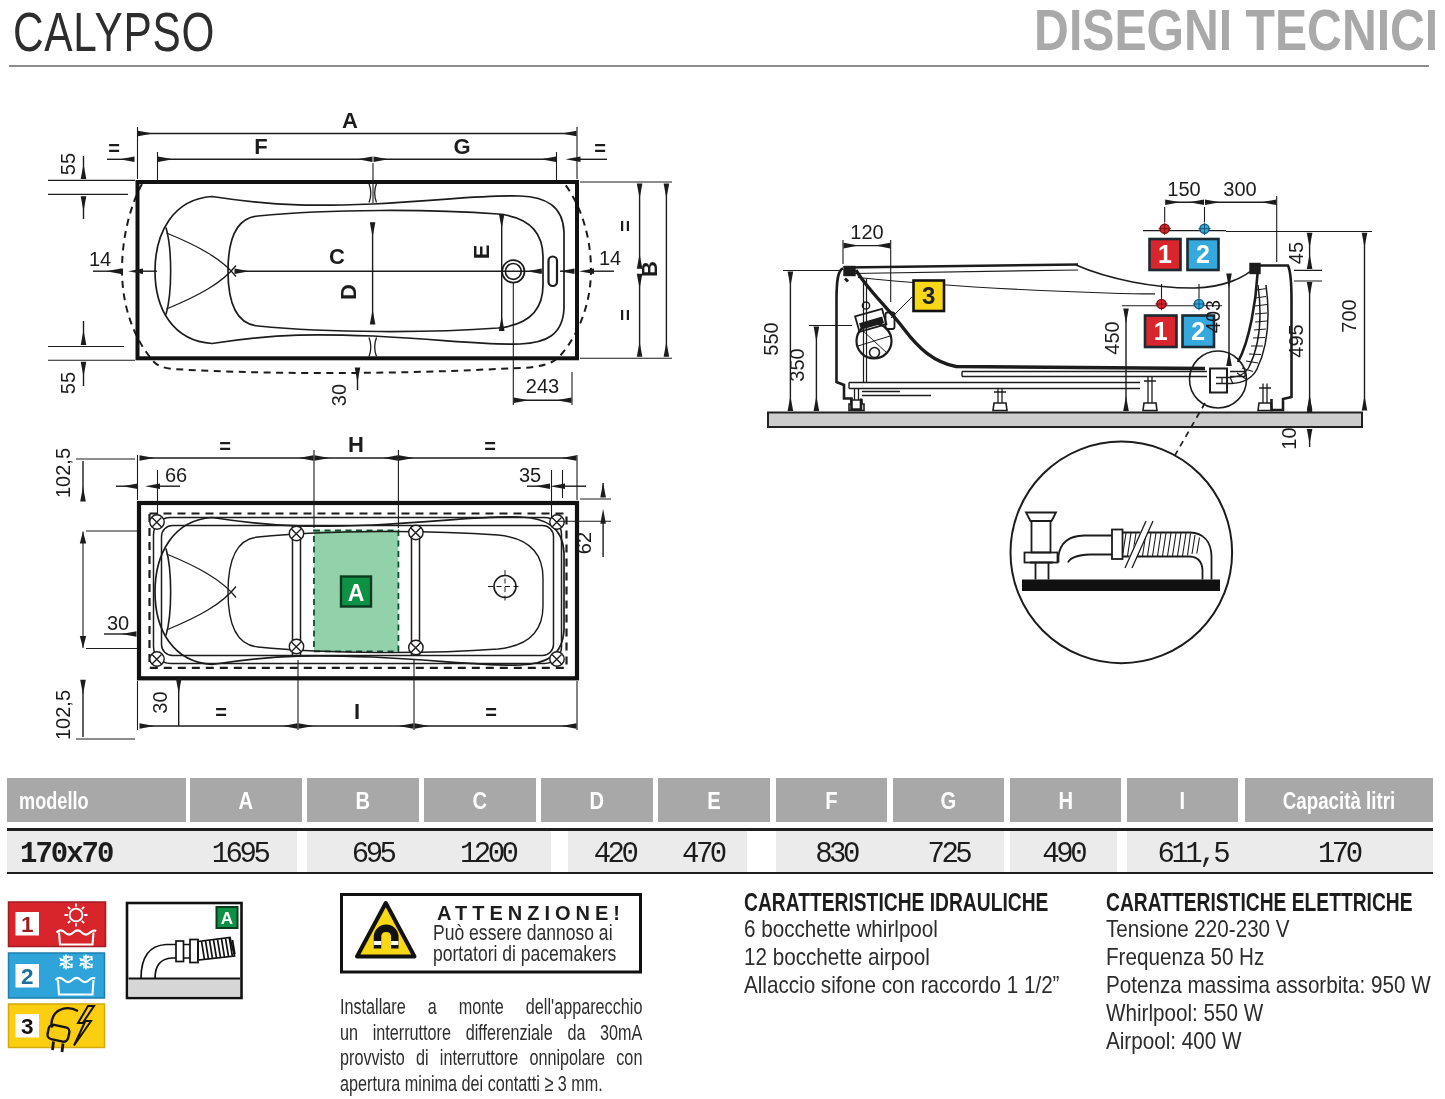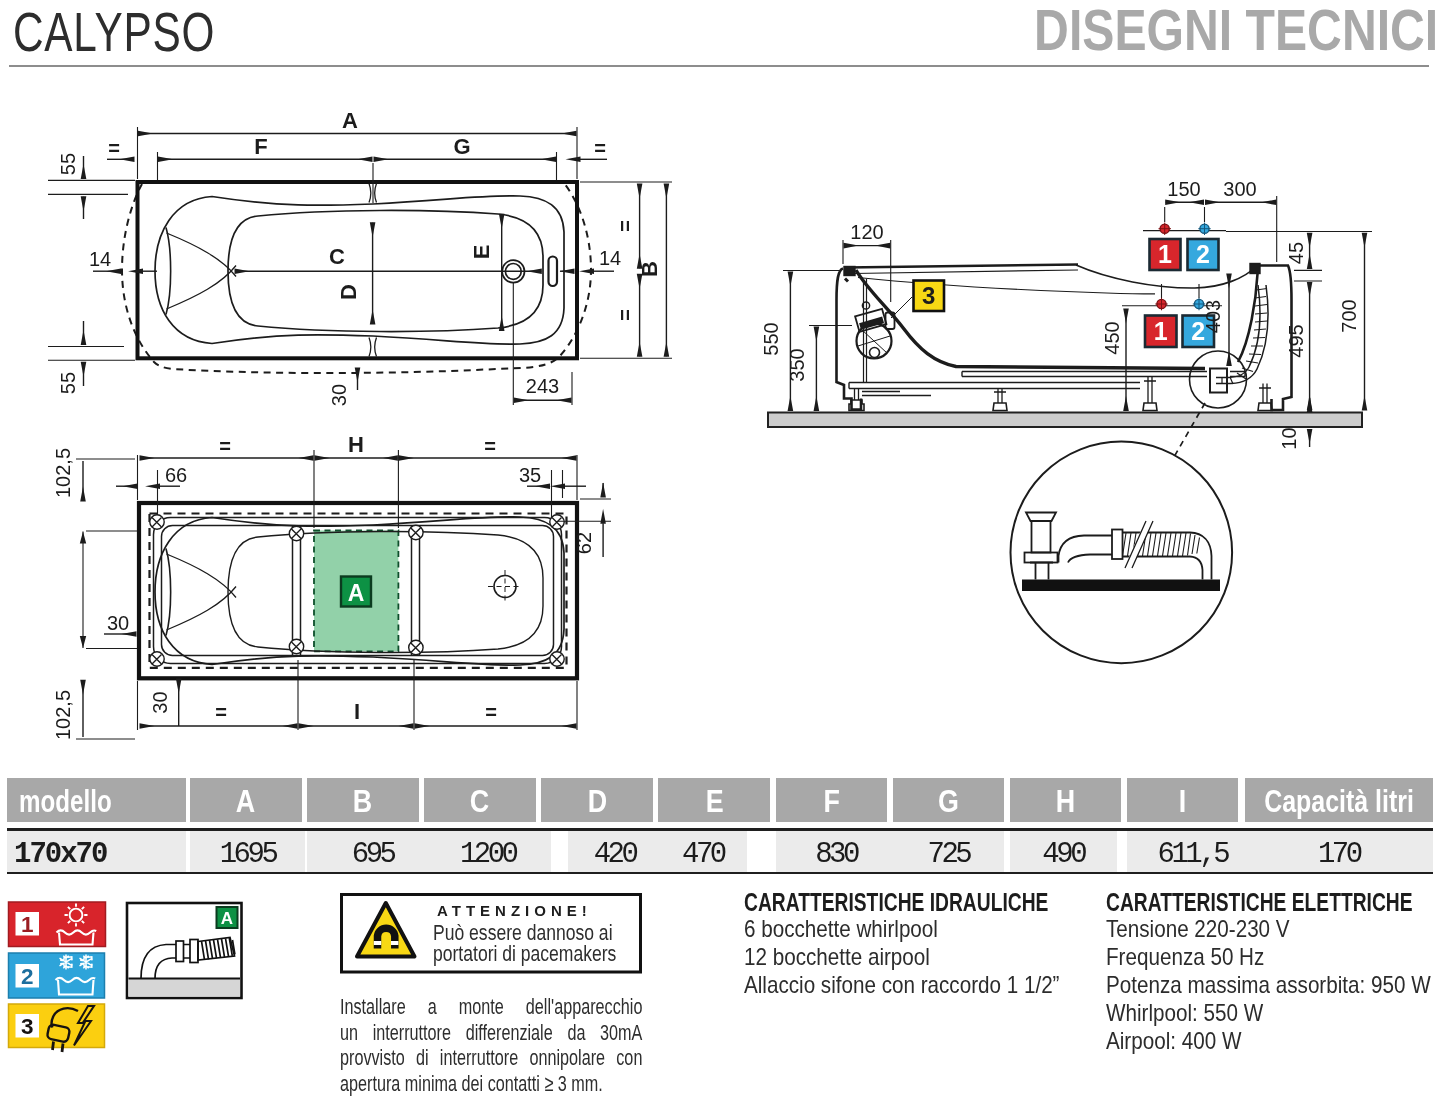--- a/index.html
+++ b/index.html
@@ -3,29 +3,29 @@
 <meta charset="utf-8">
 <style>
 html,body{margin:0;padding:0}
 body{width:1445px;height:1099px;background:#fff;font-family:"Liberation Sans",sans-serif;position:relative;overflow:hidden}
 .abs{position:absolute}
 
 #ttl{left:13px;top:0px;font-size:55px;color:#2d2d2d;letter-spacing:1px;transform:scaleX(0.77);transform-origin:left top}
 #sub{right:7px;top:-3px;font-size:57px;font-weight:bold;color:#a9a9a9;transform:scaleX(0.845);transform-origin:right top}
 #hline{left:9px;top:65px;width:1420px;height:2px;background:#8d8d8d}
 
-.hc{top:777.5px;height:44px;background:#a8a8a8;color:#fff;font-weight:bold;font-size:32px;display:flex;align-items:center;justify-content:center;padding-top:3px;box-sizing:border-box}
+.hc{top:777.5px;height:44px;background:#a8a8a8;color:#fff;font-weight:bold;font-size:24px;display:flex;align-items:center;justify-content:center;padding-top:3px;box-sizing:border-box}
 .hc span{transform:scaleX(0.84);white-space:nowrap}
 .dc{top:831px;height:41px;background:#ebebeb;color:#1c1c1c;font-family:"Liberation Mono",monospace;font-size:29px;letter-spacing:-3.5px;display:flex;align-items:center;justify-content:center;padding-top:6px;box-sizing:border-box}
 .tline{left:7px;width:1426px;height:2.5px;background:#1f1f1f}
 
 .cond{transform:scaleX(0.86);transform-origin:left top;white-space:nowrap}
 .btitle{font-size:25px;font-weight:bold;color:#1d1d1d;transform:scaleX(0.77) !important}
 .btext{font-size:24px;color:#2c2c2c;line-height:28px}
-#attn-title{font-size:15px;font-weight:bold;color:#1d1d1d;letter-spacing:5px}
+#attn-title{font-size:20px;font-weight:bold;color:#1d1d1d;letter-spacing:5px}
 #parag{left:340px;top:994px;width:420px;font-size:22.5px;color:#2e2e2e;line-height:25.6px;transform:scaleX(0.72);transform-origin:left top}
 #parag .jl{text-align:justify;text-align-last:justify}
 
 </style>
 </head>
 <body>
 <div class="abs" id="ttl">CALYPSO</div>
 <div class="abs" id="sub">DISEGNI TECNICI</div>
 <div class="abs" id="hline"></div>
 
@@ -56,22 +56,22 @@
 <div class="abs hc" style="left:1009.7px;width:111.6px">
     <span>H</span>
   </div>
 <div class="abs hc" style="left:1126.8px;width:111.6px">
     <span>I</span>
   </div>
 <div class="abs hc" style="left:1244.5px;width:188.5px">
     <span style="transform:scaleX(0.78)">Capacità litri</span>
   </div>
 <div class="abs tline" style="top:828.3px"></div>
-<div class="abs dc" style="left:7px;width:179px;justify-content:flex-start;font-weight:bold;padding-left:7px;box-sizing:border-box;letter-spacing:-2px">170x70</div>
-<div class="abs dc" style="left:190px;width:115px">1695</div>
+<div class="abs dc" style="left:7px;width:179px;justify-content:flex-start;font-weight:bold;padding-left:13px;box-sizing:border-box;letter-spacing:-2px">170x70</div>
+<div class="abs dc" style="left:182px;width:115px">1695</div>
 <div class="abs dc" style="left:307.1px;width:131px">695</div>
 <div class="abs dc" style="left:424.2px;width:127px">1200</div>
 <div class="abs dc" style="left:568px;width:93px">420</div>
 <div class="abs dc" style="left:658.4px;width:89px">470</div>
 <div class="abs dc" style="left:775.5px;width:121px">830</div>
 <div class="abs dc" style="left:892.6px;width:111.6px">725</div>
 <div class="abs dc" style="left:1009.7px;width:107px">490</div>
 <div class="abs dc" style="left:1126.8px;width:131px">611,5</div>
 <div class="abs dc" style="left:1244.5px;width:188.5px">170</div>
 <div class="abs tline" style="top:871.8px"></div>

